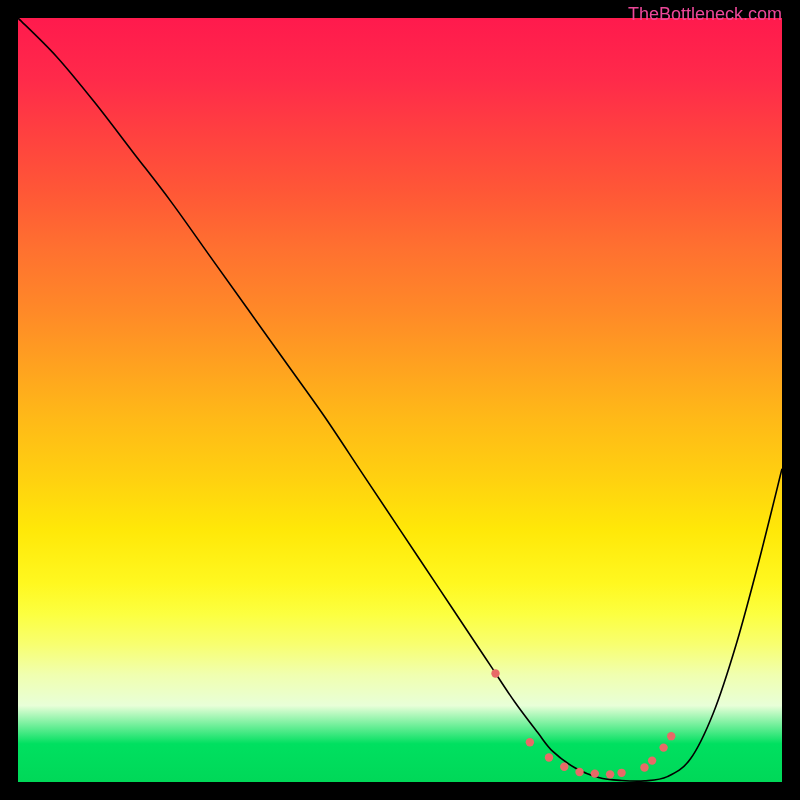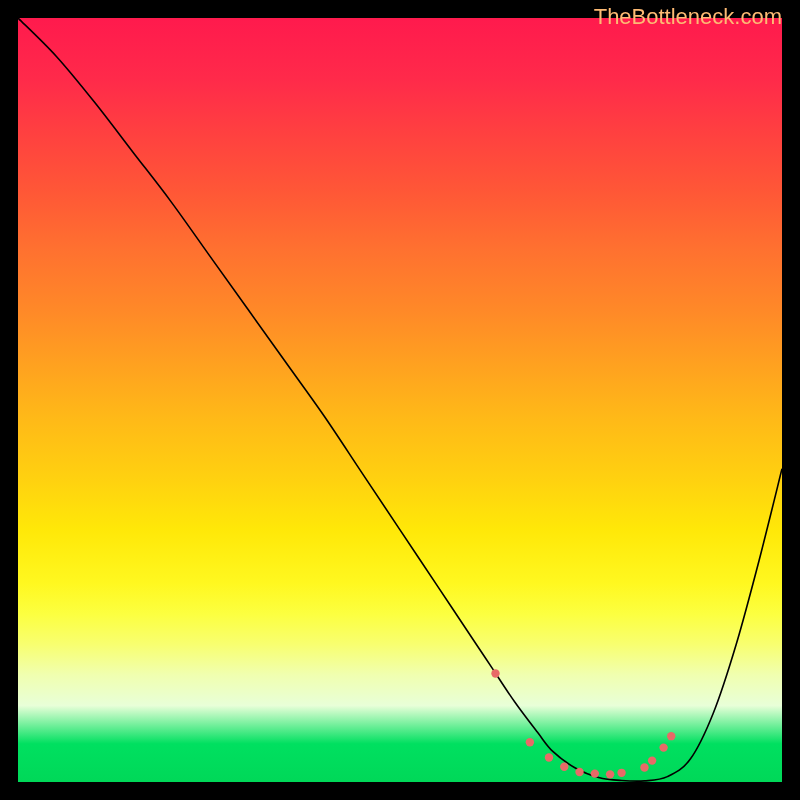--- a/index.html
+++ b/index.html
@@ -1,17 +1,17 @@
 <!DOCTYPE html>
 <html><head>
 <meta charset="utf-8">
 <style>
   * { margin: 0; padding: 0; box-sizing: border-box; }
   body { width: 800px; height: 800px; background: #000; position: relative; font-family: Arial, sans-serif; overflow: hidden; }
-  .watermark { position: absolute; top: 4px; right: 18px; color: #fdba74; font-size: 22px; font-weight: 500; z-index: 10; }
+  .watermark { position: absolute; top: 4px; right: 18px; color: #ec4899; font-size: 18px; font-weight: 500; z-index: 10; }
   .plot-area { position: absolute; left: 18px; top: 18px; width: 764px; height: 764px; }
   .gradient-bg { position: absolute; inset: 0; background: linear-gradient(to bottom,
       #ff1a4d 0%,
       #ff2a4a 8%,
       #ff4040 15%,
       #ff5836 23%,
       #ff7030 30%,
       #ff8828 38%,
       #ffa020 45%,
       #ffb818 52%,

